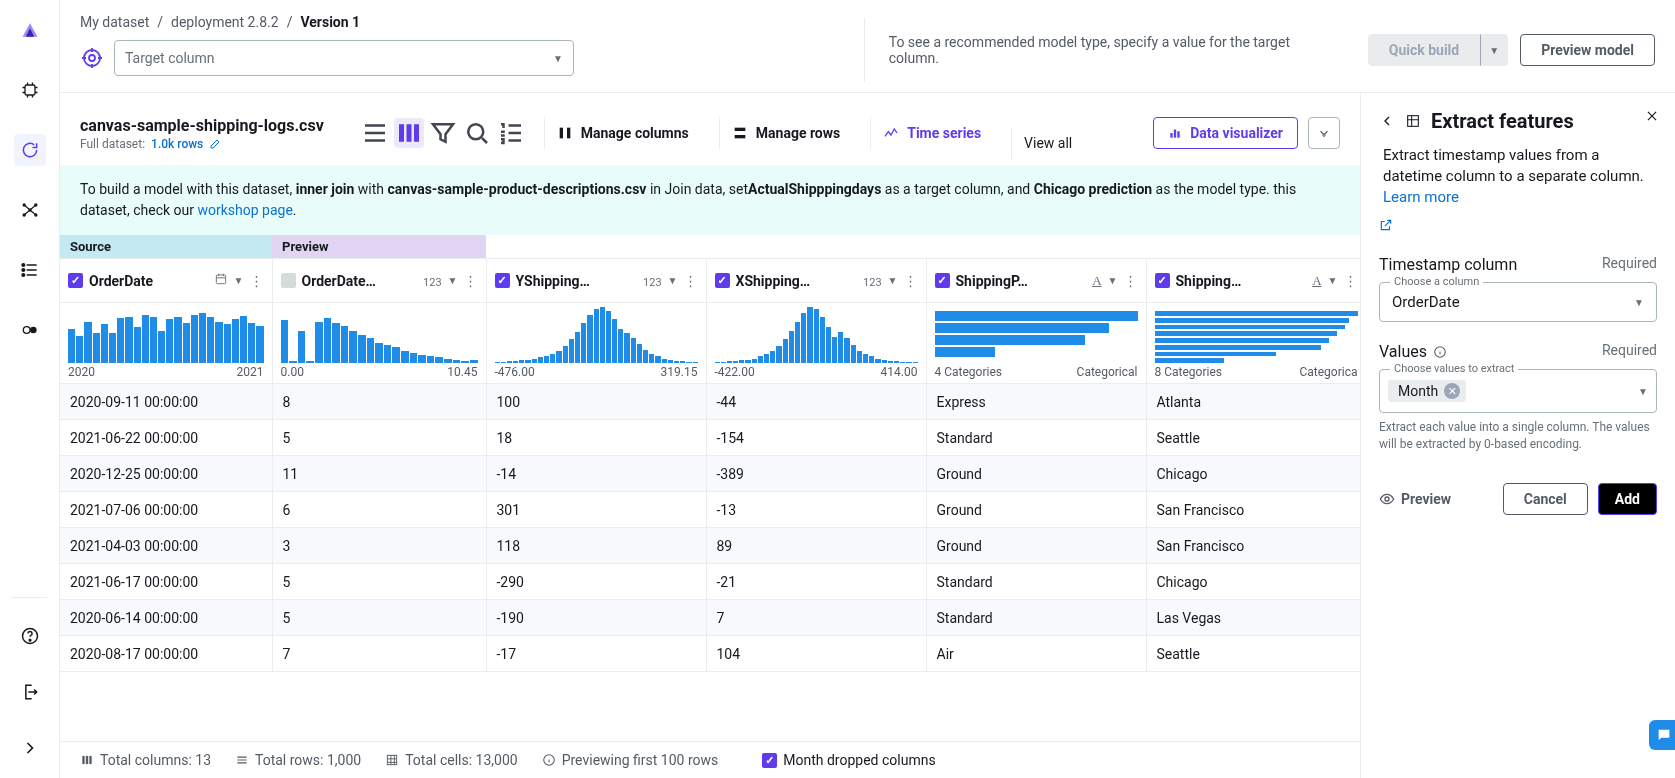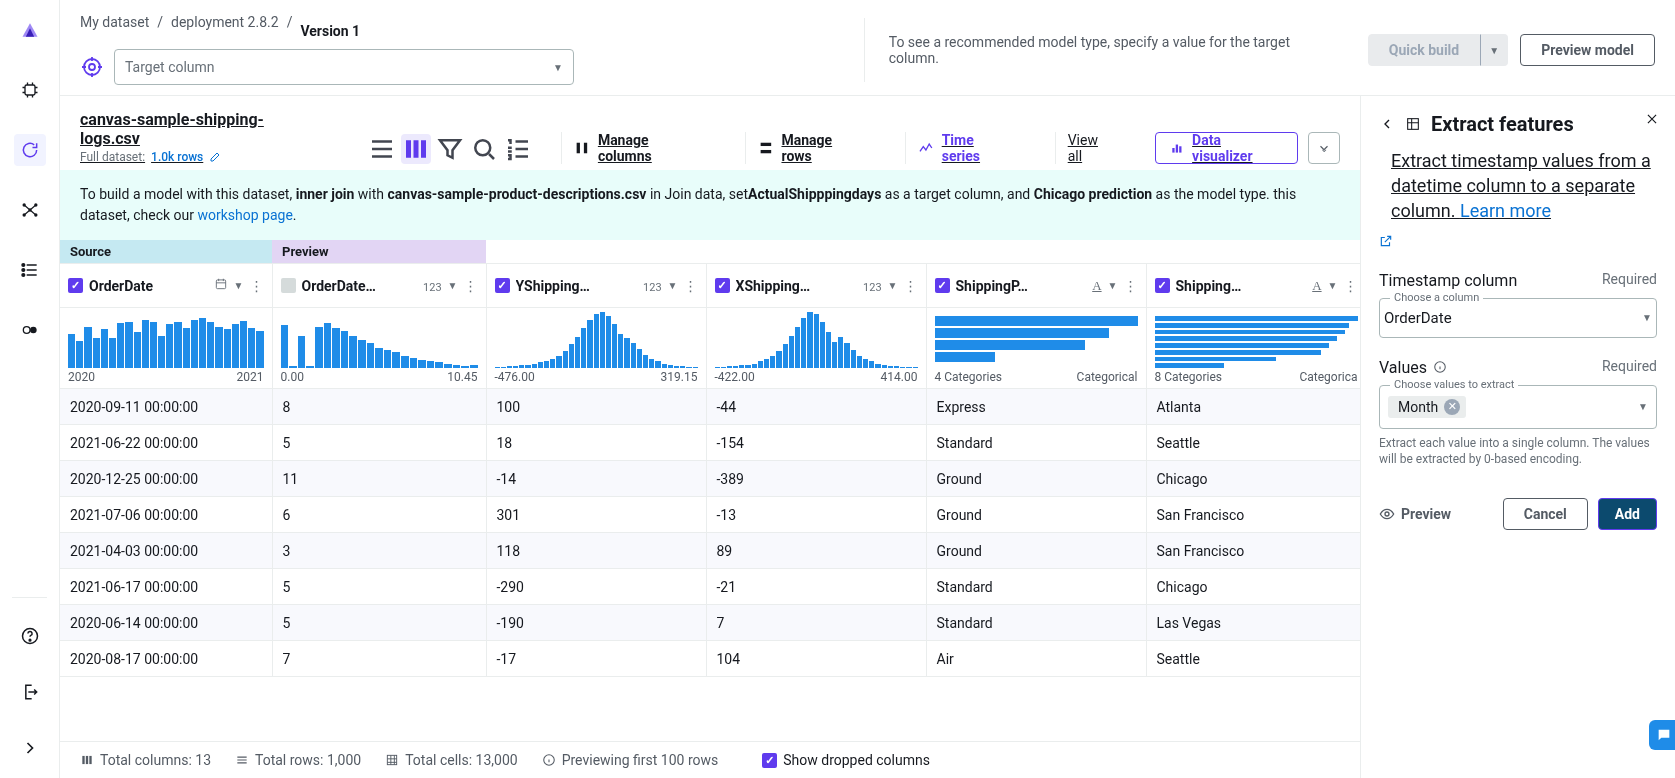--- a/index.html
+++ b/index.html
@@ -9,34 +9,34 @@
 .sidebar-nav .separator { position:absolute; bottom:180px; left:12px; right:12px; height:1px; background:#eaeded;}
 .sidebar-nav .bottom { position:absolute; bottom:14px; display:flex; flex-direction:column; gap:24px; align-items:center; }
 .nav-icon { width:32px; height:32px; display:flex; align-items:center; justify-content:center; border-radius:4px; cursor:pointer; }
 .nav-icon.active { background:#f1f3ff; }
 .nav-icon svg { width:20px; height:20px; }
 .main { flex:1; display:flex; flex-direction:column; min-width:0; }
 .topbar { display:flex; padding:8px 20px 10px 20px; border-bottom:1px solid #eaeded; align-items:flex-start; gap:24px; }
 .top-left { flex:1; min-width:0; }
 .breadcrumb { font-size:14px; color:#545b64; display:flex; gap:8px; margin-bottom:10px; margin-top:6px;}
 .breadcrumb a { color:#545b64; text-decoration:none; }
-.breadcrumb .cur { color:#16191f; font-weight:700;margin-top:9px; }
+.breadcrumb .cur { color:#16191f; font-weight:700; }
 .target-row { display:flex; align-items:center; gap:10px; }
 .target-icon { width:24px; height:24px; color:#5f3bee; display:flex; align-items:center; justify-content:center; }
 .target-select { flex:0 0 460px; height:36px; border:1px solid #aab7b8; border-radius:4px; display:flex; align-items:center; padding:0 10px; color:#687078; justify-content:space-between; cursor:pointer; }
 .top-mid { flex:0 0 480px; display:flex; align-items:center; padding:0 24px; font-size:14px; color:#545b64; border-left:1px solid #eaeded; height:64px; margin-top:10px; }
 .top-right { display:flex; gap:12px; align-items:center; margin-top:26px; }
 .btn { height:32px; padding:0 20px; border:1px solid #545b64; border-radius:4px; background:#fff; font-weight:700; cursor:pointer; display:flex; align-items:center; justify-content:center; font-size:14px; }
 .btn.primary-disabled { background:#e9ebed; border-color:#e9ebed; color:#9ba7b6; cursor:not-allowed; }
 .btn.split { border-radius:0 4px 4px 0; border-left:1px solid #9ba7b6; width:28px; padding:0; }
 .btn.split-main { border-radius:4px 0 0 4px; }
 .btn.outline { color:#545b64; }
 .content { flex:1; display:flex; min-height:0; }
 .data-area { flex:1; display:flex; flex-direction:column; min-width:0; border-right:1px solid #eaeded; }
-.data-header { padding:14px 20px 6px 20px; display:flex; align-items:flex-end; gap:28px;text-decoration:underline; }
+.data-header { padding:14px 20px 6px 20px; display:flex; align-items:center; gap:18px; }
 .file-block {}
 .file-name { font-weight:700; font-size:16px; }
 .file-sub { font-size:12px; color:#687078; margin-top:2px; display:flex; gap:6px; align-items:center;}
 .file-sub .rows { color:#0972d3; font-weight:500;}
 .toolbar-icons { display:flex; gap:4px; align-items:center; margin-left:18px; }
 .t-icon { width:30px; height:30px; display:flex; align-items:center; justify-content:center; border-radius:4px; cursor:pointer; color:#424650;}
 .t-icon.active { background:#ece9fd; color:#5f3bee;}
 .tool-section { display:flex; align-items:center; gap:8px; padding:0 12px; border-left:1px solid #eaeded; height:32px; font-weight:700; cursor:pointer;}
 .tool-section.ts { color:#5f3bee; }
 .right-actions { margin-left:auto; display:flex; gap:10px; align-items:center;}
@@ -63,36 +63,36 @@
 .mini-chart { height:56px; display:flex; align-items:flex-end; gap:1px; justify-content:space-between;}
 .mini-chart .bar { background:#1f8ce8; width:100%; }
 .mini-chart.hbar { flex-direction:column; justify-content:flex-start; gap:2px; align-items:stretch; padding-top:4px;}
 .mini-chart.hbar .bar { height:10px; }
 .chart-labels { display:flex; justify-content:space-between; font-size:12px; color:#545b64; margin-top:2px;}
 .footer { border-top:1px solid #eaeded; padding:10px 20px; display:flex; gap:24px; align-items:center; font-size:14px; color:#545b64;}
 .footer .item { display:flex; gap:6px; align-items:center;}
 .side-panel { width:314px; padding:16px 18px; display:flex; flex-direction:column; position:relative;}
 .sp-head { display:flex; align-items:center; gap:10px; }
 .sp-title { font-size:20px; font-weight:700; }
-.sp-desc { font-size:18px; margin:12px 0 6px 12px; line-height:1.4;text-decoration:underline;}
+.sp-desc { font-size:15px; margin:12px 0 6px 4px; line-height:1.4;}
 .sp-desc a { color:#0972d3; text-decoration:none;}
 .sp-external { color:#0972d3; margin-top:4px;}
 .sp-section { margin-top:20px; }
 .sp-label-row { display:flex; justify-content:space-between; font-size:16px; margin-bottom:8px;}
 .sp-label-row .req { color:#687078; font-size:14px;}
-.sp-select { border:1px solid #aab7b8; border-radius:4px; height:40px; display:flex; align-items:center; padding:0 4px; justify-content:space-between; font-size:15px; cursor:pointer; position:relative;}
+.sp-select { border:1px solid #aab7b8; border-radius:4px; height:40px; display:flex; align-items:center; padding:0 12px; justify-content:space-between; font-size:15px; cursor:pointer; position:relative;}
 .sp-float-label { position:absolute; top:-8px; left:10px; background:#fff; font-size:11px; color:#687078; padding:0 4px;}
 .sp-chip-box { border:1px solid #aab7b8; border-radius:4px; min-height:44px; display:flex; align-items:center; padding:4px 8px; gap:6px; position:relative;}
 .sp-chip { background:#eaeded; border-radius:3px; padding:3px 6px 3px 10px; font-size:14px; display:flex; align-items:center; gap:6px;}
 .sp-chip .x { width:16px; height:16px; background:#9ba7b6; border-radius:50%; display:flex; align-items:center; justify-content:center; color:#fff; font-size:11px; cursor:pointer;}
 .sp-note { font-size:12px; color:#687078; margin-top:6px; line-height:1.4;}
 .sp-actions { display:flex; gap:10px; margin-top:30px; align-items:center;}
 .sp-preview { display:flex; gap:6px; align-items:center; font-weight:700; color:#545b64; cursor:pointer; margin-right:auto;}
 .btn.cancel { color:#545b64; }
-.btn.add { background:#0c4a6e; border-color:#5f3bee; color:#fff; padding:12px 16px;}
+.btn.add { background:#000000; border-color:#5f3bee; color:#fff; padding:12px 16px;}
 .sp-close { position:absolute; top:16px; right:16px; cursor:pointer;}
 .chat-bubble { position:absolute; bottom:28px; right:-4px; width:30px; height:30px; background:#1f8ce8; border-radius:6px 0 0 6px; display:flex; align-items:center; justify-content:center; color:#fff;}
 .small-caret{font-size:10px;color:#687078;}
 </style>
 </head>
 <body>
 
 <div class="app">
   <div class="sidebar-nav">
     <div class="nav-icon">
@@ -630,21 +630,21 @@
             </div>
           <div class="item">
               <svg width="14" height="14" viewBox="0 0 24 24" fill="none" stroke="#545b64" stroke-width="1.8">
                 <circle cx="12" cy="12" r="9"></circle>
                 <path d="M12 8v.01M12 11v5"></path>
               </svg>
               <span>Previewing first 100 rows</span>
             </div>
           <div class="item" style="margin-left:20px;">
               <span class="chk"></span>
-              <span style="color:#16191f;">Show dropped columns</span>
+              <span style="color:#16191f;">Month dropped columns</span>
             </div>
         </div>
       </div>
 
       <div class="side-panel">
         <div class="sp-head">
           <svg width="16" height="16" viewBox="0 0 24 24" fill="none" stroke="#16191f" stroke-width="2">
               <path d="M15 6l-6 6 6 6"></path>
             </svg>
           <svg width="16" height="16" viewBox="0 0 24 24" fill="none" stroke="#16191f" stroke-width="1.6">

